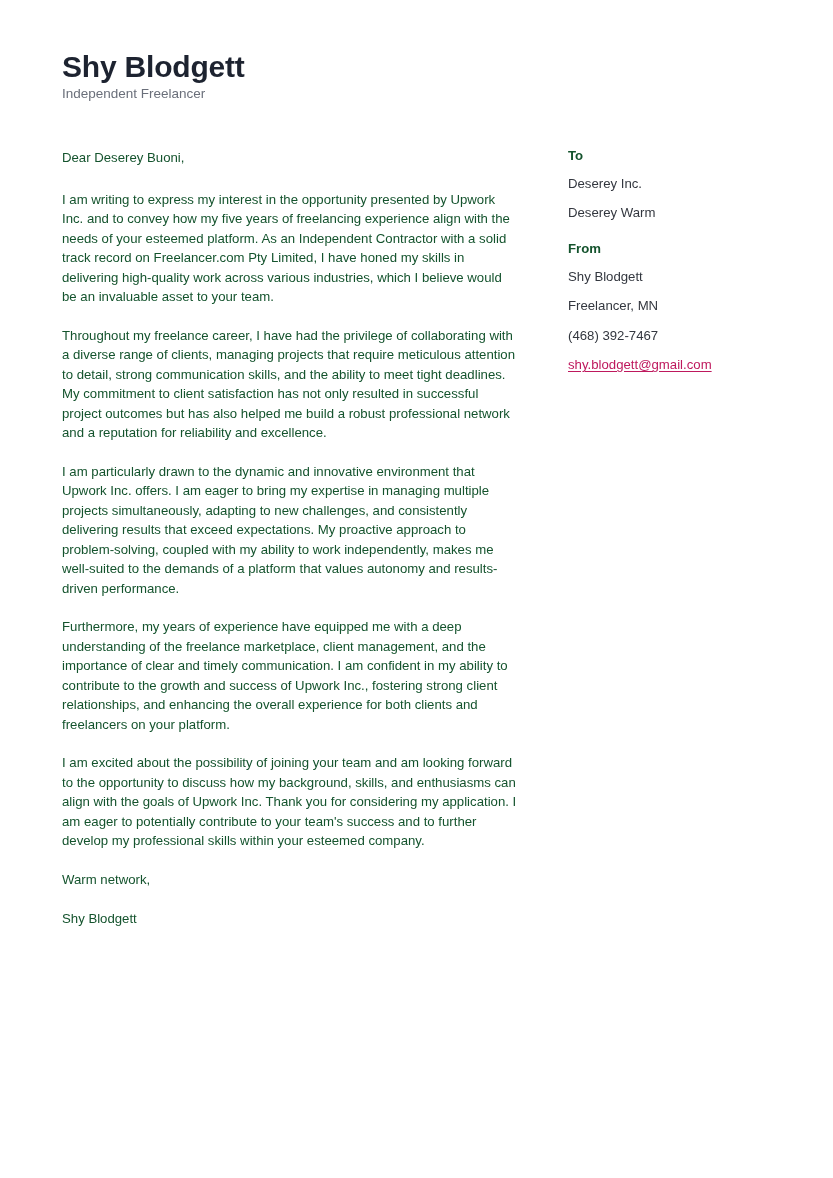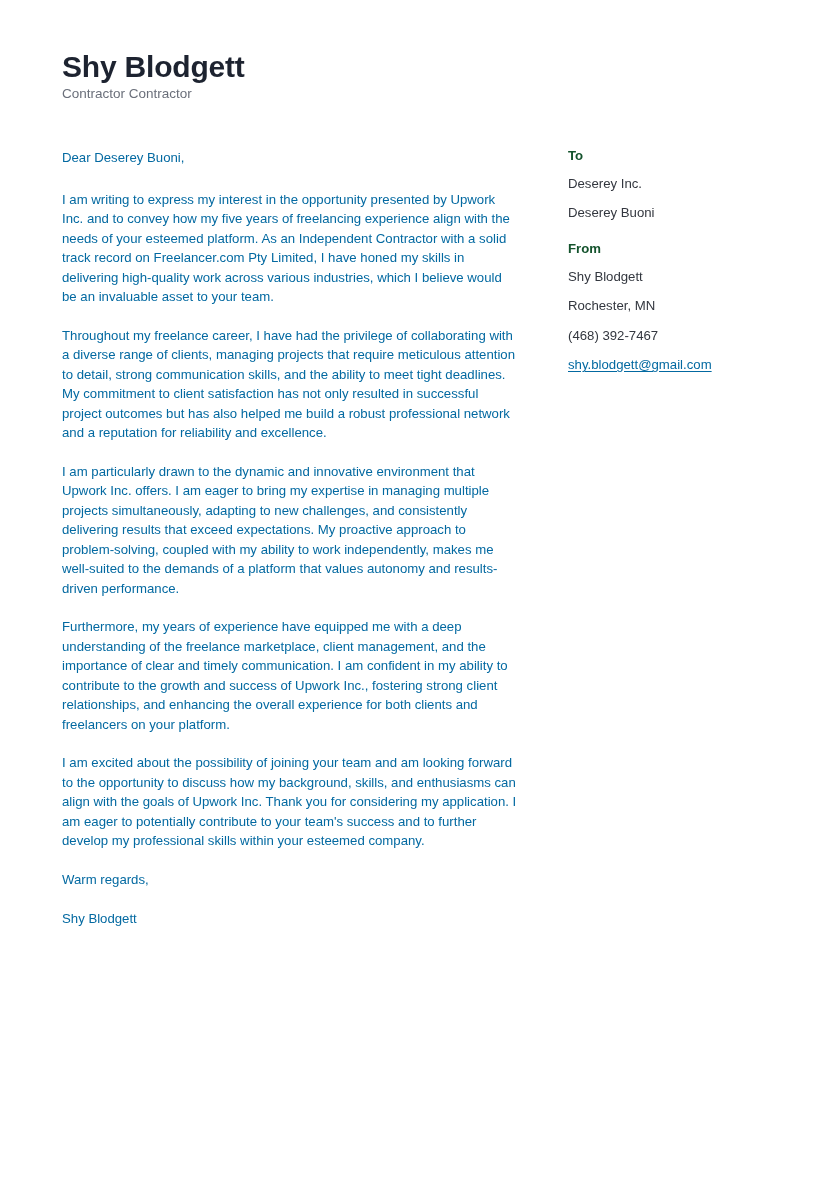--- a/index.html
+++ b/index.html
@@ -49,21 +49,21 @@
   .letter-body {
     position: absolute;
     left: 62px;
     top: 148px;
     width: 458px;
   }
   .letter-body p {
     margin: 0 0 19px 0;
     font-size: 13.2px;
     line-height: 19.5px;
-    color: #0369a1;
+    color: #14532d;
     text-align: left;
   }
   .letter-body p:last-child {
     margin-bottom: 0;
   }
   .salutation {
     margin-bottom: 22px !important;
   }
   .closing-line {
     margin-bottom: 20px !important;
@@ -95,58 +95,58 @@
     font-weight: 400;
     color: #33373f;
     line-height: 1.25;
   }
   .meta-line:last-child {
     margin-bottom: 0;
   }
   .meta-link {
     display: inline-block;
     font-size: 13.2px;
-    color: #0369a1;
+    color: #be185d;
     text-decoration: underline;
     text-underline-offset: 2px;
     line-height: 1.25;
   }
 </style>
 </head>
 <body>
 
 <div class="page">
 
   <div class="header">
     <h1 class="name">Shy Blodgett</h1>
-    <p class="job-title">Contractor Contractor</p>
+    <p class="job-title">Independent Freelancer</p>
   </div>
 
   <div class="letter-body">
     <p class="salutation">Dear Deserey Buoni,</p>
     <p>I am writing to express my interest in the opportunity presented by Upwork Inc. and to convey how my five years of freelancing experience align with the needs of your esteemed platform. As an Independent Contractor with a solid track record on Freelancer.com Pty Limited, I have honed my skills in delivering high-quality work across various industries, which I believe would be an invaluable asset to your team.</p>
     <p>Throughout my freelance career, I have had the privilege of collaborating with a diverse range of clients, managing projects that require meticulous attention to detail, strong communication skills, and the ability to meet tight deadlines. My commitment to client satisfaction has not only resulted in successful project outcomes but has also helped me build a robust professional network and a reputation for reliability and excellence.</p>
     <p>I am particularly drawn to the dynamic and innovative environment that Upwork Inc. offers. I am eager to bring my expertise in managing multiple projects simultaneously, adapting to new challenges, and consistently delivering results that exceed expectations. My proactive approach to problem-solving, coupled with my ability to work independently, makes me well-suited to the demands of a platform that values autonomy and results-driven performance.</p>
     <p>Furthermore, my years of experience have equipped me with a deep understanding of the freelance marketplace, client management, and the importance of clear and timely communication. I am confident in my ability to contribute to the growth and success of Upwork Inc., fostering strong client relationships, and enhancing the overall experience for both clients and freelancers on your platform.</p>
     <p>I am excited about the possibility of joining your team and am looking forward to the opportunity to discuss how my background, skills, and enthusiasms can align with the goals of Upwork Inc. Thank you for considering my application. I am eager to potentially contribute to your team's success and to further develop my professional skills within your esteemed company.</p>
-    <p class="closing-line">Warm regards,</p>
+    <p class="closing-line">Warm network,</p>
     <p>Shy Blodgett</p>
   </div>
 
   <div class="meta-column">
 
     <div class="meta-block">
       <p class="meta-heading">To</p>
       <p class="meta-line">Deserey Inc.</p>
-      <p class="meta-line">Deserey Buoni</p>
+      <p class="meta-line">Deserey Warm</p>
     </div>
 
     <div class="meta-block">
       <p class="meta-heading">From</p>
       <p class="meta-line">Shy Blodgett</p>
-      <p class="meta-line">Rochester, MN</p>
+      <p class="meta-line">Freelancer, MN</p>
       <p class="meta-line">(468) 392-7467</p>
       <p class="meta-line"><a class="meta-link" href="#">shy.blodgett@gmail.com</a></p>
     </div>
 
   </div>
 
 </div>
 
 </body></html>

